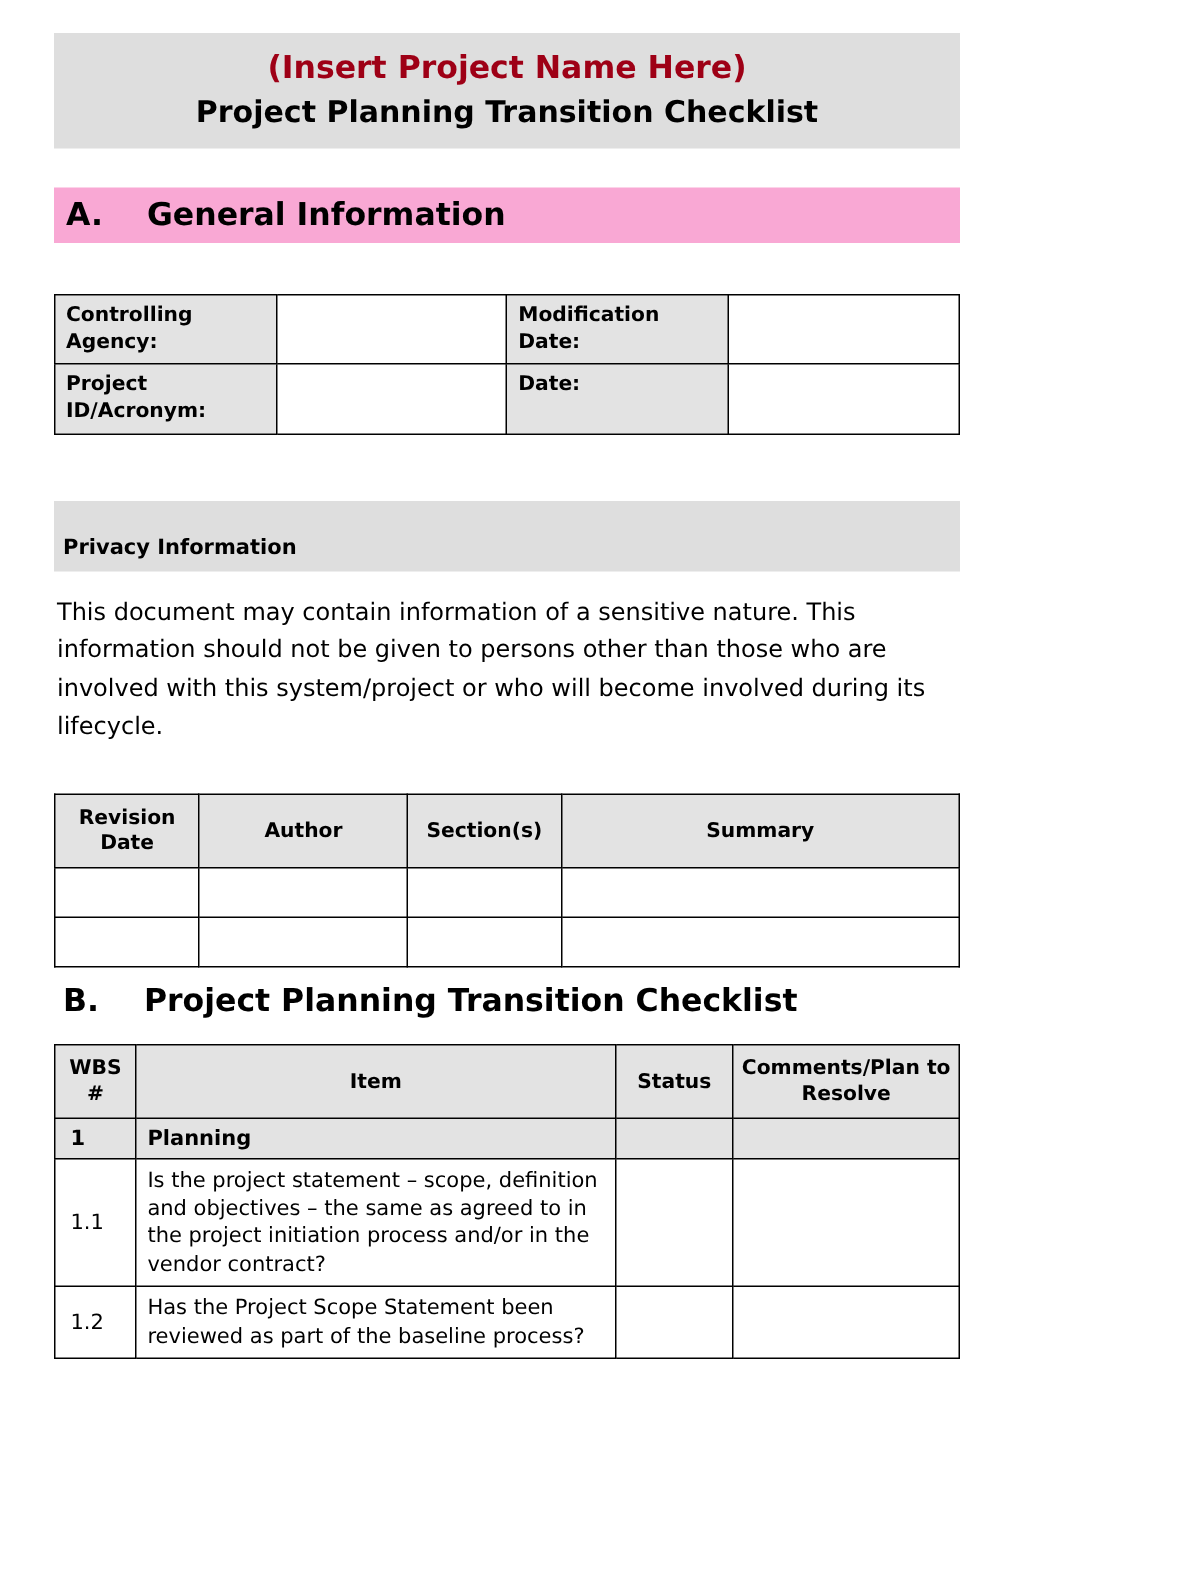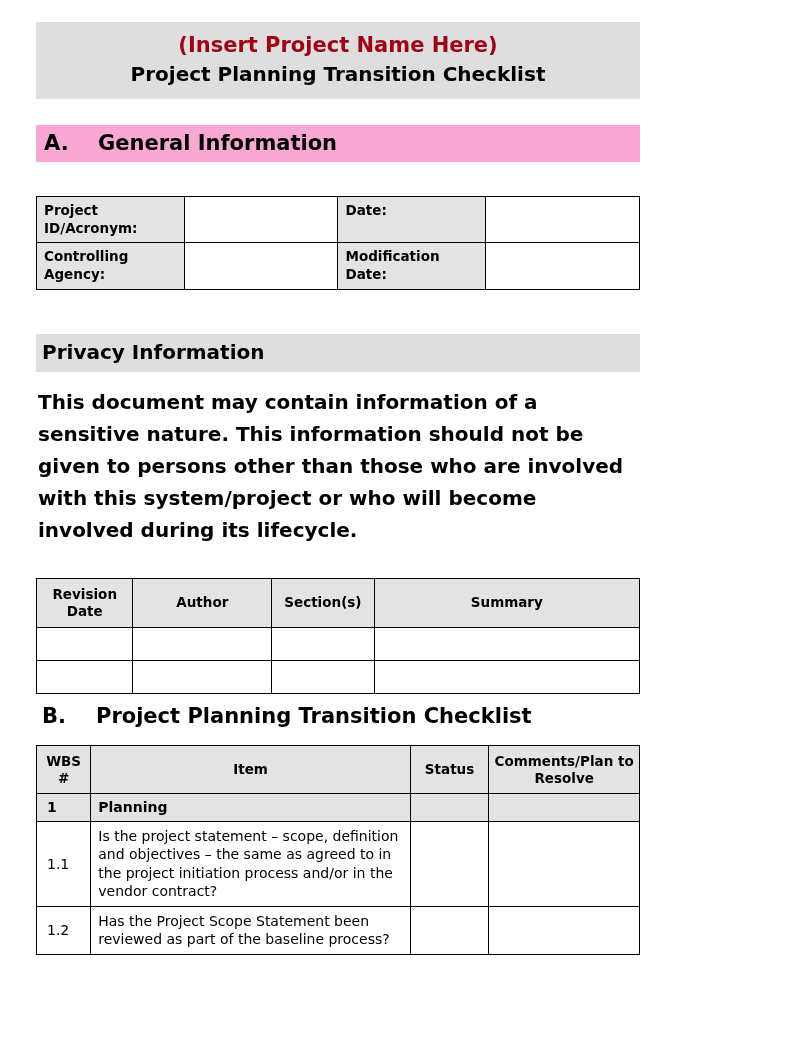--- a/index.html
+++ b/index.html
@@ -49,23 +49,23 @@
     font-weight: bold;
     padding: 6px 0 7px 8px;
     line-height: 1.15;
   }
   .section-head .letter {
     display: inline-block;
     width: 54px;
   }
   .sub-head {
     background: #dedede;
-    font-size: 20px;
-    font-weight: bold;
-    padding: 7px 0 8px 6px;
+    font-size: 14px;
+    font-weight: bold;
+    padding: 23px 0 8px 6px;
     line-height: 1.15;
   }
 
   .gap-a { height: 34px; }
   .gap-b { height: 44px; }
   .gap-c { height: 14px; }
   .gap-d { height: 18px; }
 
   
   table {
@@ -84,24 +84,23 @@
   }
   .gen-table td.label {
     background: #e3e3e3;
   }
   .gen-table td.blank {
     background: #ffffff;
   }
 
   
   .para {
-    font-size: 20px;
+    font-size: 16px;
     line-height: 1.6;
     padding: 14px 2px 0 2px;
-    font-weight: bold;
   }
 
   
   .cc-table td, .cc-table th {
     border: 1px solid #000;
     font-size: 13.5px;
     padding: 6px 6px;
     line-height: 1.25;
   }
   .cc-table th {
@@ -165,29 +164,29 @@
 
   <table class="gen-table">
     <colgroup>
       <col style="width:24.5%">
       <col style="width:25.5%">
       <col style="width:24.5%">
       <col style="width:25.5%">
     </colgroup>
     <tbody>
       <tr>
+        <td class="label">Controlling Agency:</td>
+        <td class="blank"></td>
+        <td class="label">Modification Date:</td>
+        <td class="blank"></td>
+      </tr>
+      <tr>
         <td class="label">Project ID/Acronym:</td>
         <td class="blank"></td>
         <td class="label">Date:</td>
-        <td class="blank"></td>
-      </tr>
-      <tr>
-        <td class="label">Controlling Agency:</td>
-        <td class="blank"></td>
-        <td class="label">Modification Date:</td>
         <td class="blank"></td>
       </tr>
     </tbody>
   </table>
 
   <div class="gap-b"></div>
 
   <div class="sub-head">Privacy Information</div>
   <div class="para">This document may contain information of a sensitive nature.  This information should not be given to persons other than those who are involved with this system/project or who will become involved during its lifecycle.</div>
 

